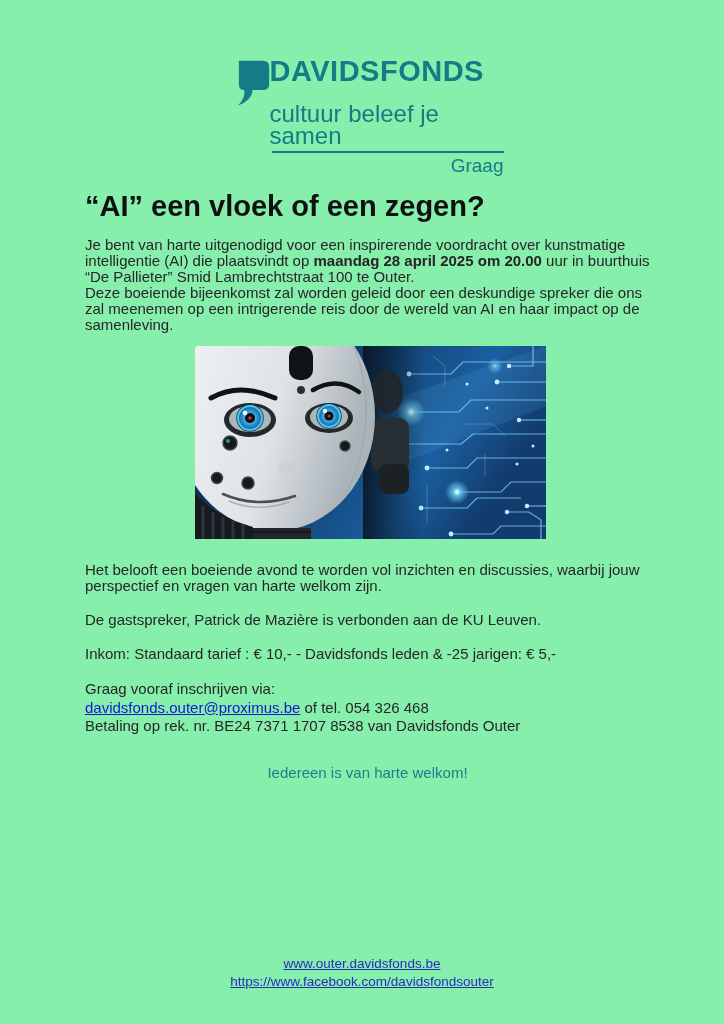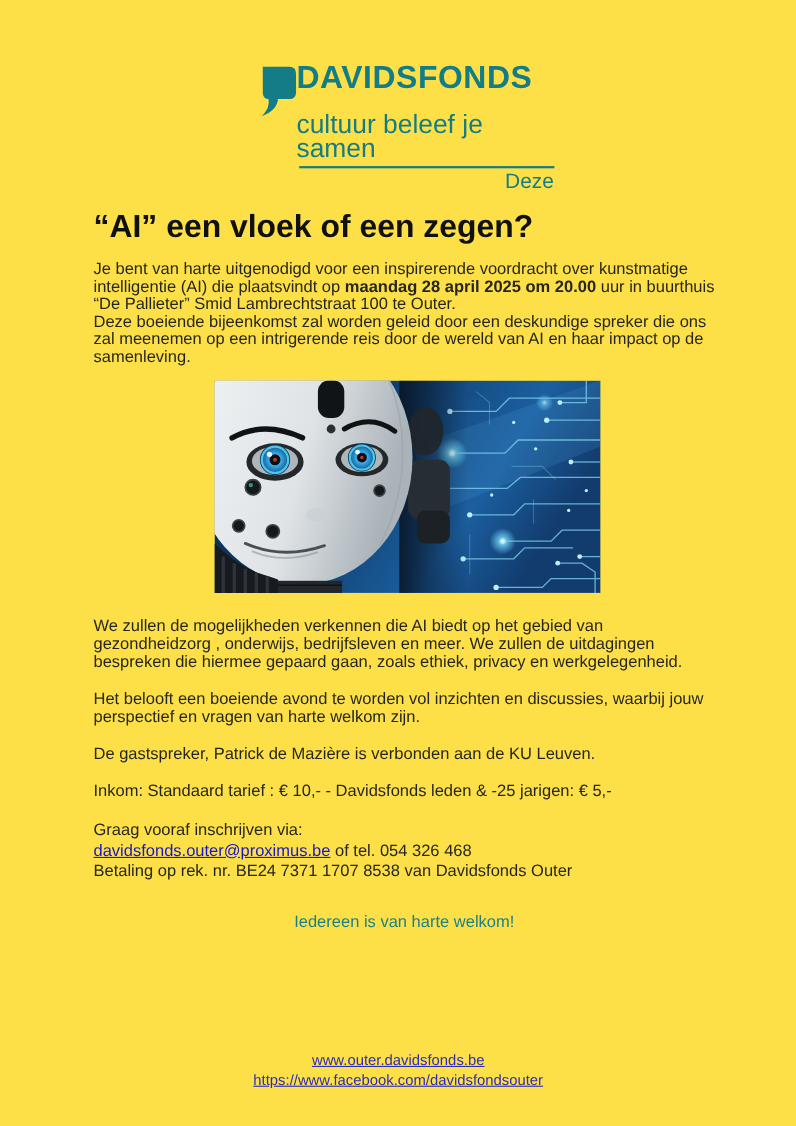--- a/index.html
+++ b/index.html
@@ -1,20 +1,20 @@
 <!DOCTYPE html>
 <html><head>
 <meta charset="utf-8">
 <style>
   html,body{margin:0;padding:0;background:#888;}
   .page{
     position:relative;
     width:724px;height:1024px;
     margin:0 auto;
-    background:#fde047;
+    background:#86efac;
     font-family:"Liberation Sans",sans-serif;
     color:#262626;
     overflow:hidden;
   }
   .content{position:relative;padding:56px 74px 0 85px;}
 
   
   .logo-block{width:272px;margin:0 auto;}
   .logo-row{display:flex;align-items:flex-start;}
   .logo-icon{width:38px;flex:0 0 38px;padding-top:2px;}
@@ -61,21 +61,21 @@
           <svg width="38" height="52" viewBox="0 0 44 58">
             <path d="M8 2 H36 Q43 2 43 9 V29 Q43 36 36 36 H24 Q23 48 7 54 Q16 45 14 36 Q8 36 8 29 Z" fill="#137c86"></path>
           </svg>
         </span>
         <div class="logo-texts">
           <div class="logo-brand">DAVIDSFONDS</div>
           <div class="logo-tagline">cultuur beleef je samen</div>
         </div>
       </div>
       <div class="logo-rule"></div>
-      <div class="logo-chapter">Deze</div>
+      <div class="logo-chapter">Graag</div>
     </header>
 
     <h1 class="title">“AI” een vloek of een zegen?</h1>
 
     <div class="para first">
       <div><span>Je bent van harte uitgenodigd voor een inspirerende voordracht over kunstmatige intelligentie (AI) die plaatsvindt op </span><strong>maandag 28 april 2025 om 20.00</strong><span> uur in buurthuis “De Pallieter” Smid Lambrechtstraat 100 te Outer.</span></div>
       <div>Deze boeiende bijeenkomst zal worden geleid door een deskundige spreker die ons zal meenemen op een intrigerende reis door de wereld van AI en haar impact op de samenleving.</div>
     </div>
 
     <div class="hero">
@@ -210,21 +210,20 @@
           <line x1="28" y1="171" x2="28" y2="193"></line>
           <line x1="38" y1="175" x2="38" y2="193"></line>
           <line x1="48" y1="178" x2="48" y2="193"></line>
         </g>
         <rect x="58" y="182" width="58" height="11" fill="#23272c"></rect>
         <line x1="58" y1="186" x2="116" y2="186" stroke="#111417" stroke-width="1.5"></line>
       </svg>
     </div>
 
     <div class="para after-image">
-      <div>We zullen de mogelijkheden verkennen die AI biedt op het gebied van gezondheidzorg , onderwijs, bedrijfsleven en meer. We zullen de uitdagingen bespreken die hiermee gepaard gaan, zoals ethiek, privacy en werkgelegenheid.</div>
     </div>
 
     <div class="para">Het belooft een boeiende avond te worden vol inzichten en discussies, waarbij jouw perspectief en vragen van harte welkom zijn.</div>
 
 
     <div class="para">De gastspreker, Patrick de Mazière is verbonden aan de KU Leuven.</div>
 
     <div class="para">Inkom: Standaard tarief : €  10,-  - Davidsfonds leden &amp; -25 jarigen:  € 5,-</div>
 
     <div class="reg">

